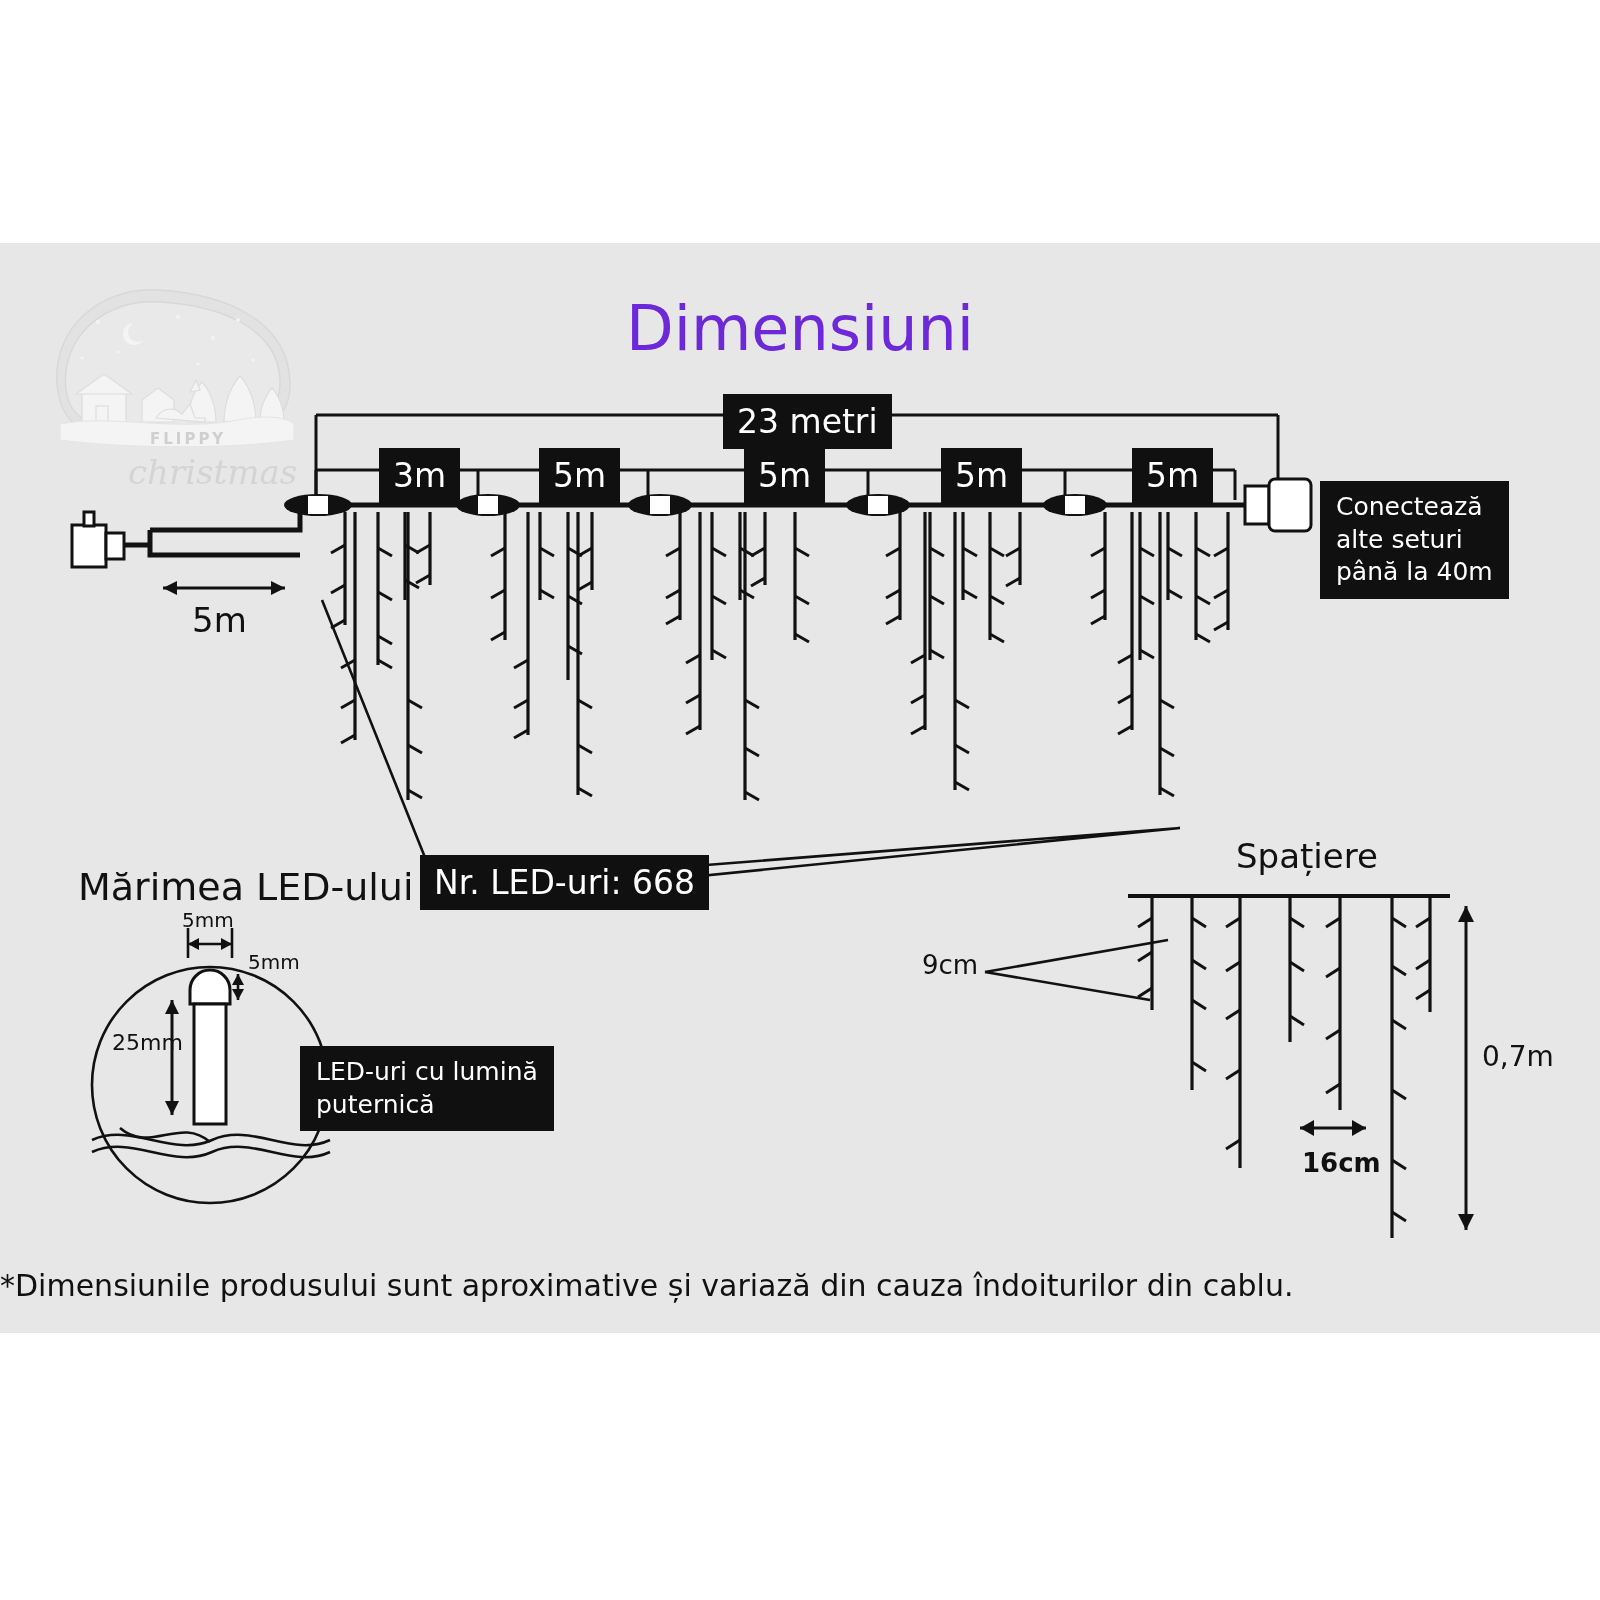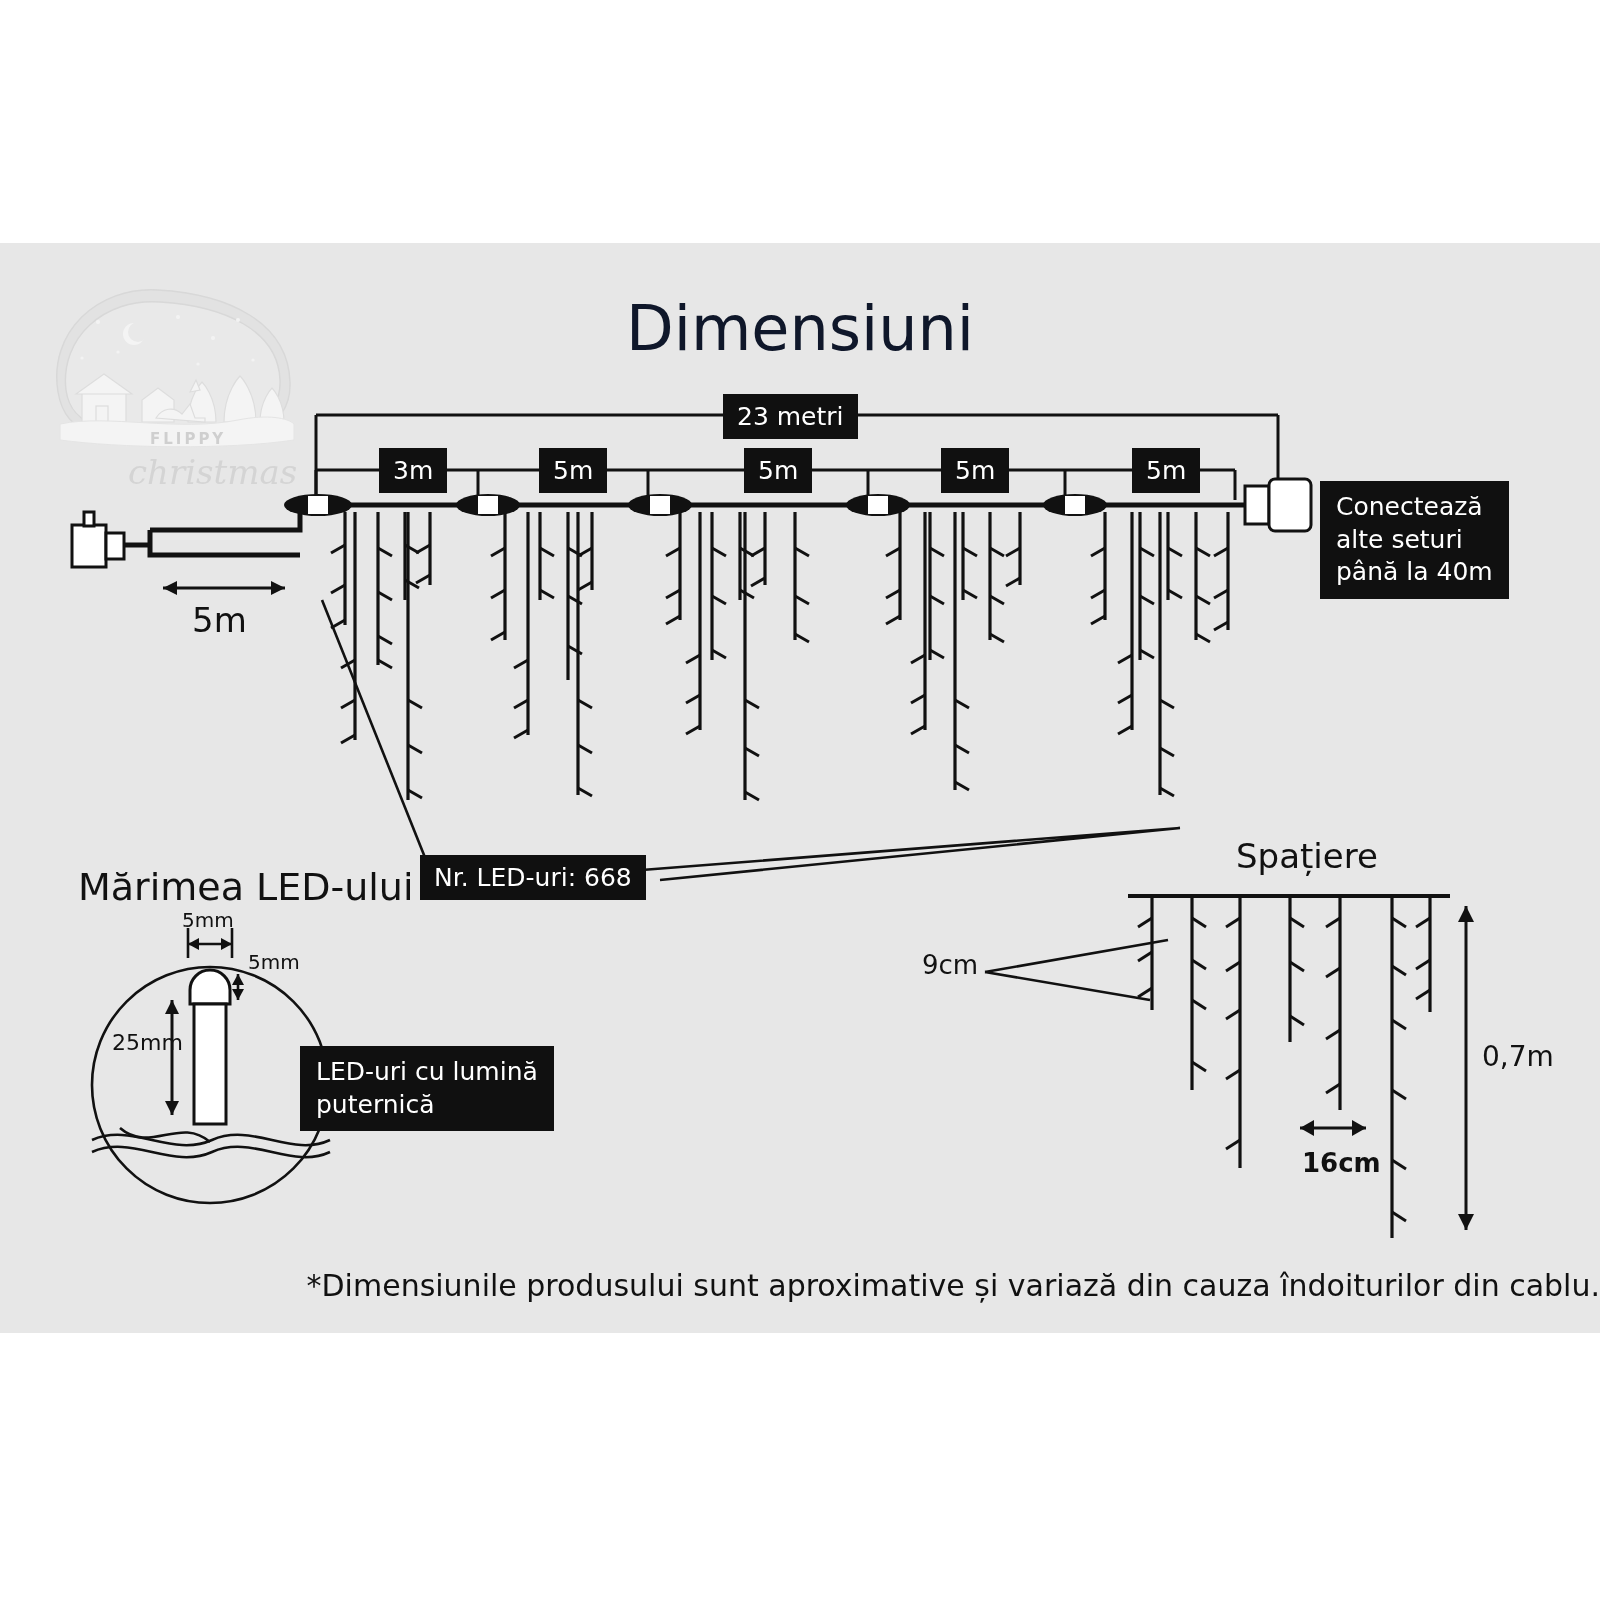--- a/index.html
+++ b/index.html
@@ -32,44 +32,44 @@
   }
   .wm-text2{
     position:absolute;left:128px;top:452px;
     font-family:"DejaVu Serif", serif;
     font-size:34px;color:#d4d4d4;font-style:italic;
   }
   
   .title{
     position:absolute;left:0;right:0;top:292px;
     text-align:center;
-    font-size:62px;color:#0f172a;
+    font-size:62px;color:#6d28d9;
     font-family:"DejaVu Sans", sans-serif;
   }
   
   .chip{
     position:absolute;
     background:#101010;color:#fff;
-    font-size:25px;
+    font-size:33px;
     padding:7px 14px;
     white-space:pre-line;
     line-height:1.25;
     font-family:"DejaVu Sans", sans-serif;
   }
   .chip.multiline{font-size:25px;line-height:1.3;padding:10px 16px;}
   
   .lbl{
     position:absolute;color:#111;font-size:26px;
     font-family:"DejaVu Sans", sans-serif;
   }
   .lbl.big{font-size:34px;}
   .lbl.sm{font-size:20px;}
   .footnote{
     position:absolute;left:0;right:0;top:1268px;
-    text-align:right;font-size:30px;color:#111;
+    text-align:left;font-size:30px;color:#111;
     font-family:"DejaVu Sans", sans-serif;
   }
   svg{position:absolute;left:0;top:0;}
   .ln{stroke:#111;fill:none;}
 </style>
 </head>
 <body>
 
 <div id="stage">
 

